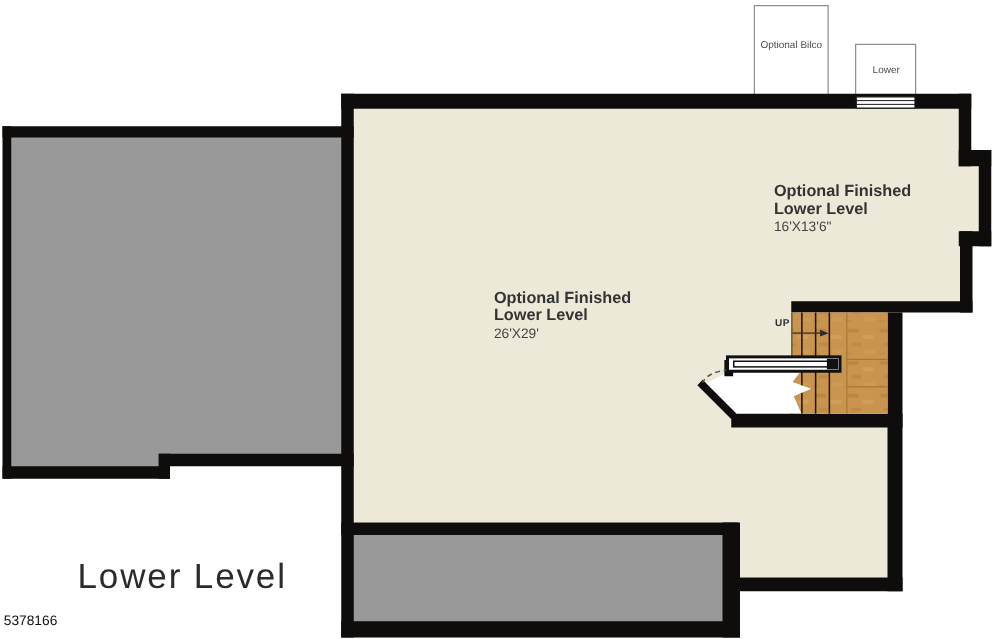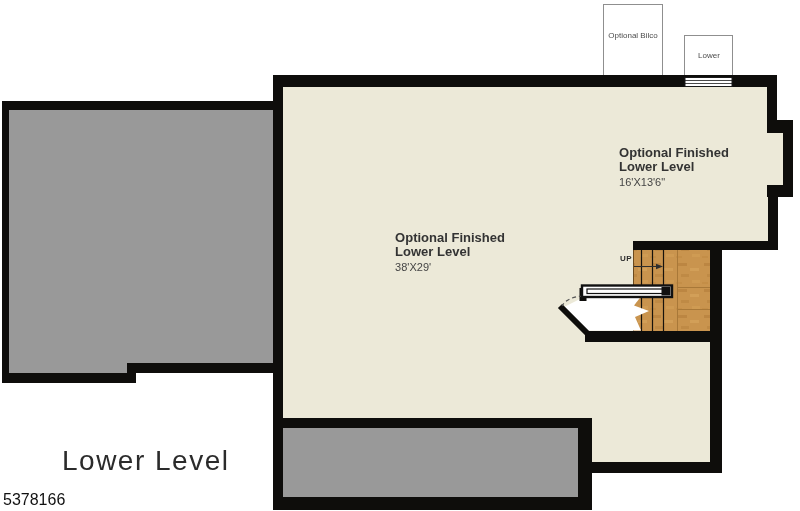--- a/index.html
+++ b/index.html
@@ -16,21 +16,21 @@
   }
   .room-dims{font-size:11px;font-weight:normal;color:#454545;margin-top:1px;}
   .ext-label{
     text-align:center;transform:translateX(-50%);
     font-size:8px;line-height:9px;color:#4d4d4d;width:52px;
   }
   .up-label{font-size:8px;font-weight:bold;color:#2e2e2e;letter-spacing:0.5px;}
   .plan-title{
     font-size:28px;font-weight:400;color:#2b2b2b;letter-spacing:1.5px;
   }
-  .listing-number{font-size:16px;color:#111111;}
+  .listing-number{font-size:11px;color:#111111;}
 </style>
 </head>
 <body>
 
 <div id="stage">
 
   <svg id="plan-svg" width="800" height="511" viewBox="0 0 800 511">
 
     <defs>
       <pattern id="woodPat" width="26" height="26" patternUnits="userSpaceOnUse">
@@ -115,21 +115,21 @@
     </g>
   </svg>
 
   <div class="txt ext-label" style="left:633px;top:31px;">Optional Bilco</div>
 
   <div class="txt ext-label" style="left:709px;top:51px;">Lower</div>
 
   <div class="txt room-label" style="left:450px;top:231px;">
     <div>Optional Finished</div>
     <div>Lower Level</div>
-    <div class="room-dims">38'X29'</div>
+    <div class="room-dims">26'X29'</div>
   </div>
 
   <div class="txt room-label" style="left:674px;top:146px;">
     <div>Optional Finished</div>
     <div>Lower Level</div>
     <div class="room-dims">16'X13'6"</div>
   </div>
 
   <div class="txt up-label" style="left:620px;top:254px;">UP</div>
 

